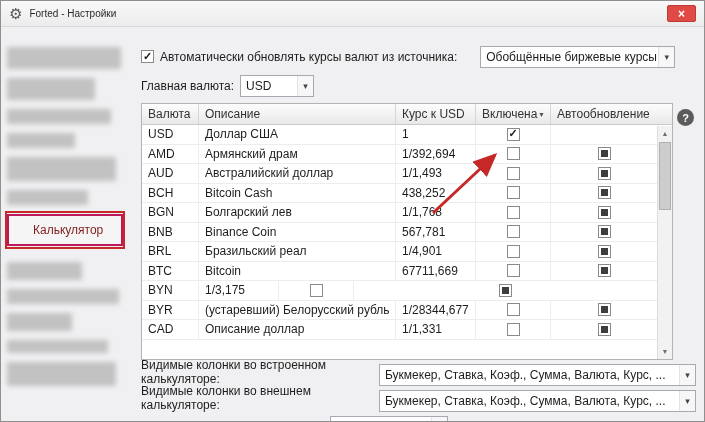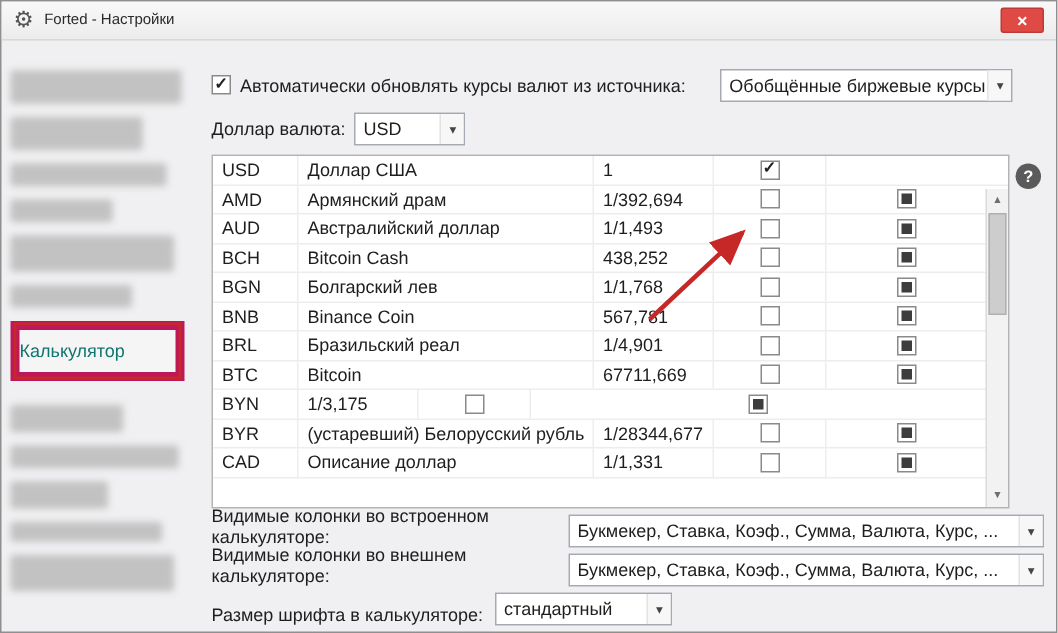--- a/index.html
+++ b/index.html
@@ -24,22 +24,22 @@
   .sb-blur:nth-child(2){width:68%;height:22px;}
   .sb-blur:nth-child(3){width:80%;height:15px;}
   .sb-blur:nth-child(4){width:52%;height:15px;}
   .sb-blur:nth-child(5){width:84%;height:24px;}
   .sb-blur:nth-child(6){width:62%;height:15px;}
   .sb-blur:nth-child(8){width:58%;height:18px;margin-top:16px;}
   .sb-blur:nth-child(9){width:86%;height:15px;}
   .sb-blur:nth-child(10){width:50%;height:18px;}
   .sb-blur:nth-child(11){width:78%;height:13px;}
   .sb-blur:nth-child(12){width:84%;height:24px;}
-  .sb-item{position:relative;margin:4px 8px 0 6px;padding:7px 0;background:#f5f5f5;
-           border:6px solid #be185d;color:#0f766e;}
+  .sb-item{position:relative;margin:4px 8px 0 6px;padding:7px 24px;background:#f5f5f5;
+           border:2px solid #be185d;color:#7f1d1d;}
   .red-frame{position:absolute;left:-4px;top:-5px;right:-4px;bottom:-5px;
              border:2px solid #c62828;pointer-events:none;}
   
   .crow{display:flex;align-items:center;margin-bottom:6px;height:23px;}
   .crow .lbl{margin:0 6px;}
   .combo{display:flex;align-items:stretch;height:22px;background:#fff;border:1px solid #a5a9b1;}
   .combo-val{flex:1;display:flex;align-items:center;padding:0 5px;white-space:nowrap;overflow:hidden;}
   .combo-arrow{width:16px;display:flex;align-items:center;justify-content:center;color:#444;
                font-size:9px;border-left:1px solid #e3e3e3;background:#f7f7f7;}
   .src-combo{width:195px;margin-left:17px;}
@@ -121,28 +121,46 @@
       <div class="crow">
         <span class="checkbox checked"></span>
         <span class="lbl">Автоматически обновлять курсы валют из источника:</span>
         <div class="combo src-combo">
           <span class="combo-val">Обобщённые биржевые курсы</span>
           <span class="combo-arrow">▾</span>
         </div>
       </div>
 
       <div class="crow">
-        <span class="lbl" style="margin-left:0;">Доллар валюта:</span>
+        <span class="lbl" style="margin-left:0;">Главная валюта:</span>
         <div class="combo usd-combo">
           <span class="combo-val">USD</span>
           <span class="combo-arrow">▾</span>
         </div>
       </div>
 
       <div class="tablewrap">
+        <div class="thead">
+          <div class="th th-code">
+            <span>Валюта</span>
+          </div>
+          <div class="th th-desc">
+            <span>Описание</span>
+          </div>
+          <div class="th th-rate">
+            <span>Курс к USD</span>
+          </div>
+          <div class="th th-enabled">
+            <span>Включена</span>
+            <span class="filter-arrow">▼</span>
+          </div>
+          <div class="th th-auto">
+            <span>Автообновление</span>
+          </div>
+        </div>
         <div class="tbody">
             <div class="trow">
               <div class="td col-code">USD</div>
               <div class="td col-desc">Доллар США</div>
               <div class="td col-rate">1</div>
               <div class="td col-enabled">
                 <span class="checkbox checked"></span>
               </div>
               <div class="td col-auto"></div>
             </div>

